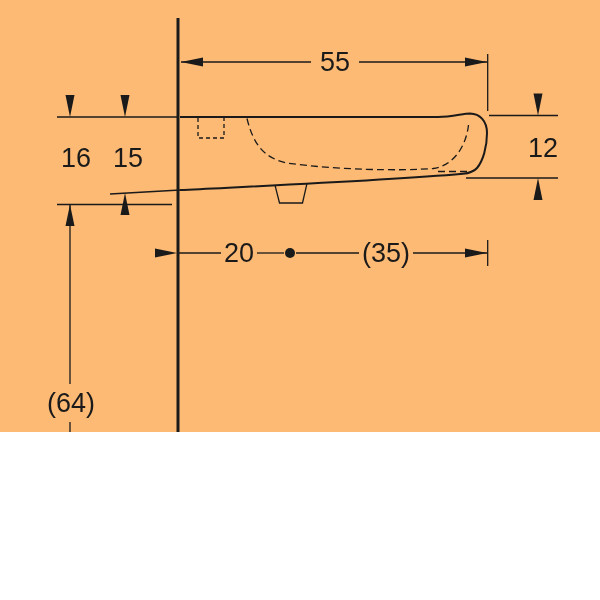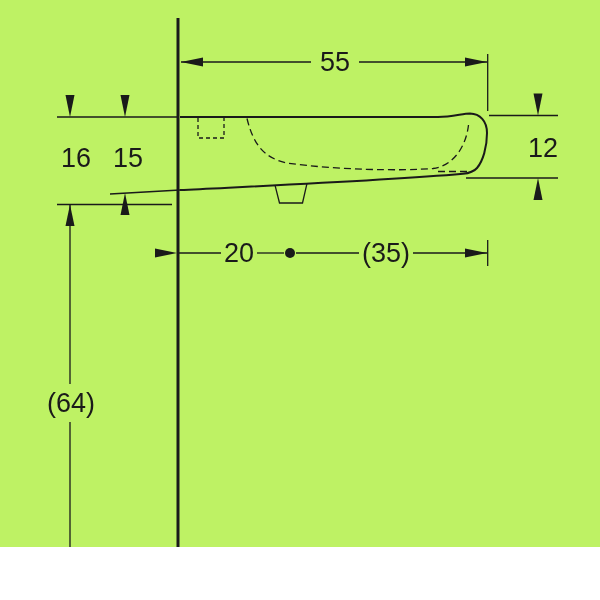--- a/index.html
+++ b/index.html
@@ -1,16 +1,16 @@
 <!DOCTYPE html>
 <html><head>
 <meta charset="utf-8">
 <style>
   html,body{margin:0;padding:0;background:#ffffff;}
-  .stage{position:relative;width:600px;height:547px;background:#bef264;overflow:hidden;}
+  .stage{position:relative;width:600px;height:432px;background:#fdba74;overflow:hidden;}
   svg{display:block;}
   text{
     font-family:"Liberation Sans","DejaVu Sans",sans-serif;
     font-size:27px;
     fill:#1a1a1a;
   }
   .thin{stroke:#1a1a1a;stroke-width:1.3;fill:none;stroke-linecap:butt;}
   .med{stroke:#1a1a1a;stroke-width:2;fill:none;stroke-linejoin:round;}
   .thick{stroke:#1a1a1a;stroke-width:3;fill:none;}
   .dash{stroke:#1a1a1a;stroke-width:1.3;fill:none;stroke-dasharray:7 4;}

